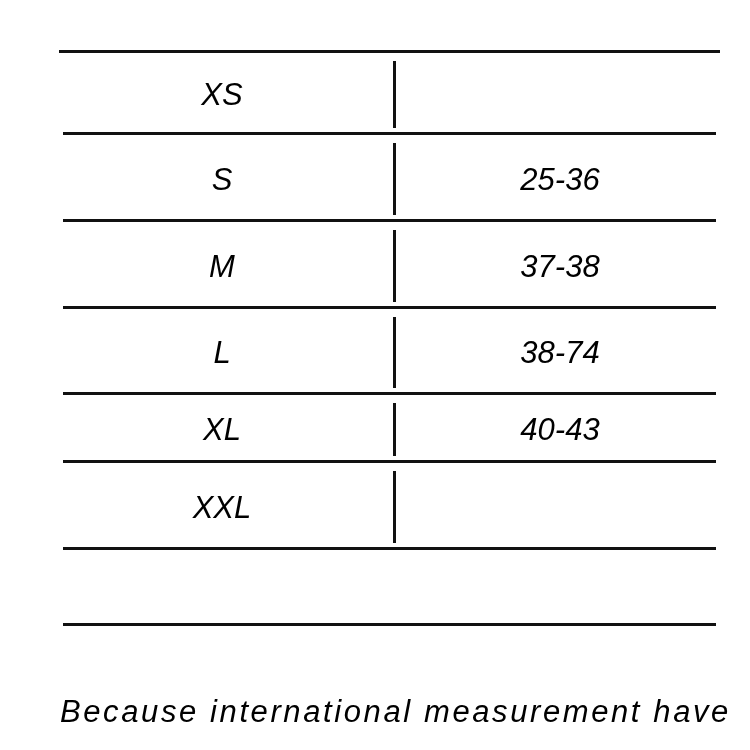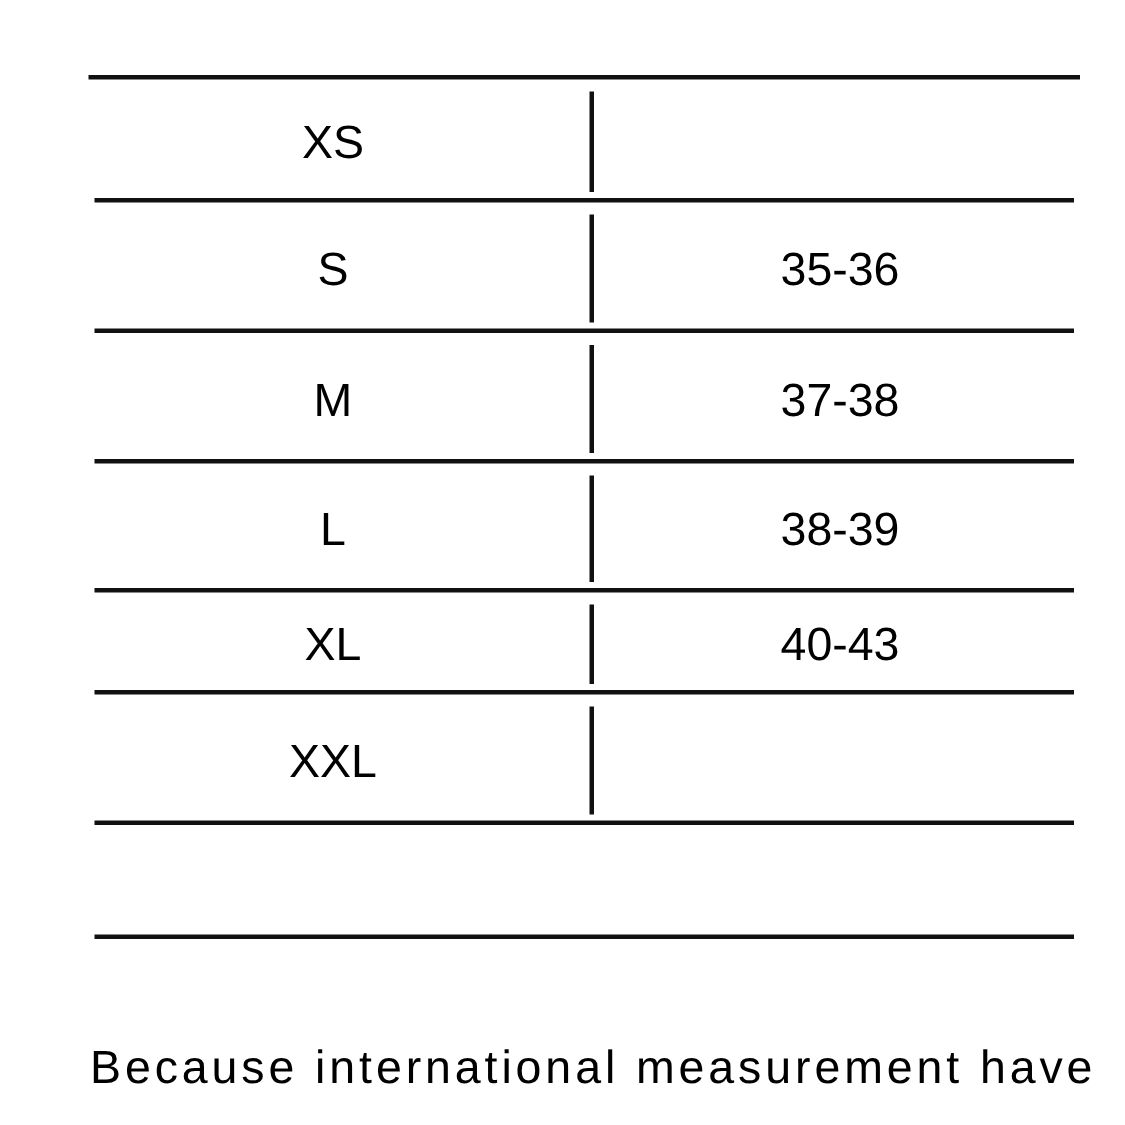--- a/index.html
+++ b/index.html
@@ -1,20 +1,20 @@
 <!DOCTYPE html>
 <html><head>
 <meta charset="utf-8">
 <style>
   :root{
     --line:#111111;
     --text:#000000;
     --bg:#ffffff;
   }
-  *{box-sizing:border-box; margin:4px; padding:0;}
+  *{box-sizing:border-box; margin:4px; padding:0;font-style:italic;}
   html,body{width:750px; height:750px;}
   body{
     background:var(--bg);
     font-family:"Liberation Sans","DejaVu Sans",sans-serif;
     color:var(--text);
     position:relative;
     overflow:hidden;
   }
   .size-table{
     position:absolute;
@@ -65,29 +65,29 @@
 </style>
 </head>
 <body>
 
 <div class="size-table">
   <div class="trow">
     <div class="cell c1">XS</div>
   </div>
   <div class="trow">
     <div class="cell c1">S</div>
-    <div class="cell c2">35-36</div>
+    <div class="cell c2">25-36</div>
   </div>
   <div class="trow">
     <div class="cell c1">M</div>
     <div class="cell c2">37-38</div>
   </div>
   <div class="trow">
     <div class="cell c1">L</div>
-    <div class="cell c2">38-39</div>
+    <div class="cell c2">38-74</div>
   </div>
   <div class="trow">
     <div class="cell c1">XL</div>
     <div class="cell c2">40-43</div>
   </div>
   <div class="trow">
     <div class="cell c1">XXL</div>
   </div>
   <div class="trow">
     <div class="cell c2"></div>

